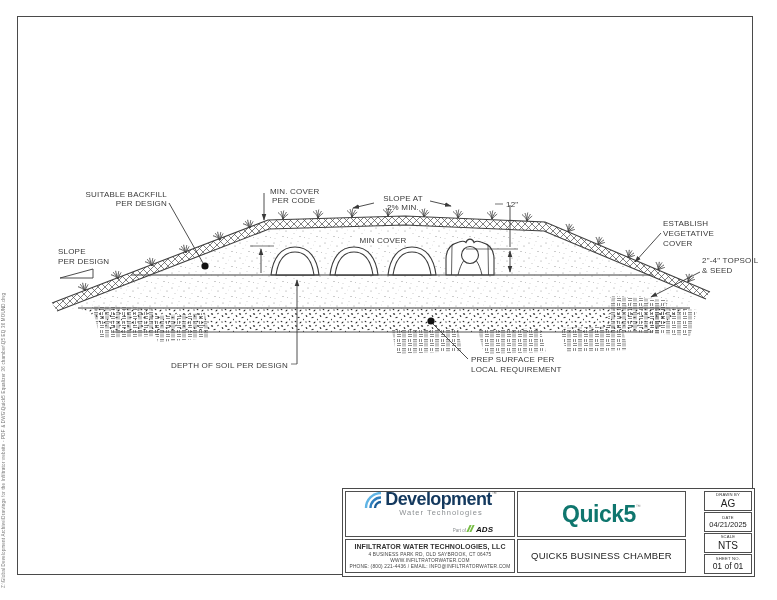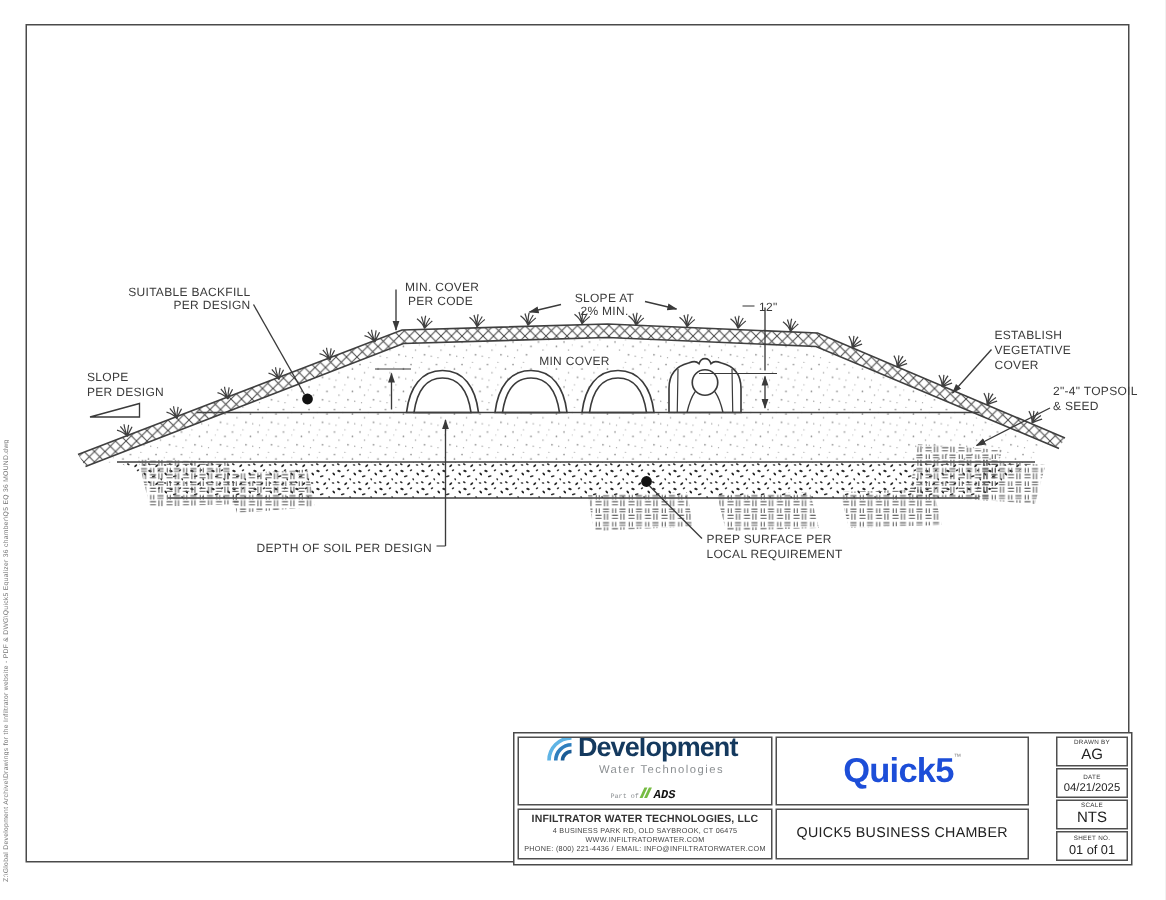--- a/index.html
+++ b/index.html
@@ -25,30 +25,30 @@
   .company-cell{height:34px;}
   .quick5-cell{height:46px;}
   .title-cell{height:34px;}
   .small-cell{flex:1;}
 
   .brand-row{display:flex;align-items:flex-start;}
   .brand-col{display:flex;flex-direction:column;align-items:center;}
   .brand-name{font-size:18px;font-weight:bold;color:#14395e;letter-spacing:-0.6px;line-height:1;}
   .brand-tm{font-size:5px;color:#666;vertical-align:top;}
   .brand-tagline{font-size:7.5px;color:#8b8f92;letter-spacing:1px;margin-top:0px;line-height:1.1;}
-  .partof-row{display:flex;align-items:baseline;justify-content:flex-start;gap:2px;
-        border-bottom:1px solid #2a2a2a;width:86px;margin-left:18px;padding-bottom:1px;margin-top:1px;font-family:Liberation Mono, monospace;}
+  .partof-row{display:flex;align-items:baseline;justify-content:flex-end;gap:2px;
+        border-bottom:1px solid #2a2a2a;width:86px;margin-left:18px;padding-bottom:1px;margin-top:1px;}
   .partof-txt{font-size:4.5px;color:#8b8f92;}
   .ads-slash{display:inline-block;width:2px;height:7px;background:#76bc43;transform:skewX(-25deg);margin-right:1px;}
   .ads-txt{font-size:8px;font-weight:bold;font-style:italic;color:#111;letter-spacing:0px;line-height:1;}
 
   .co-name{font-size:7px;font-weight:bold;color:#333;letter-spacing:0.1px;margin-bottom:1.5px;}
   .co-line{font-size:4.8px;color:#444;letter-spacing:0.2px;margin-top:1px;}
 
-  .quick5-logo{font-size:23px;font-weight:bold;color:#1d4ed8;letter-spacing:-0.5px;line-height:1;}
+  .quick5-logo{font-size:23px;font-weight:bold;color:#0f766e;letter-spacing:-0.5px;line-height:1;}
   .quick5-tm{font-size:5px;color:#888;vertical-align:top;}
   .dwg-title{font-size:9.5px;color:#222;letter-spacing:0.2px;line-height:1.35;text-align:center;}
 
   .fld-label{font-size:4.2px;color:#333;letter-spacing:0.2px;line-height:1;margin-bottom:1px;}
   .fld-val-lg{font-size:10px;color:#222;line-height:1;}
   .fld-val-md{font-size:7.5px;color:#222;line-height:1;}
   .fld-val-sm{font-size:8.5px;color:#222;line-height:1;}
 </style>
 </head>
 <body>

